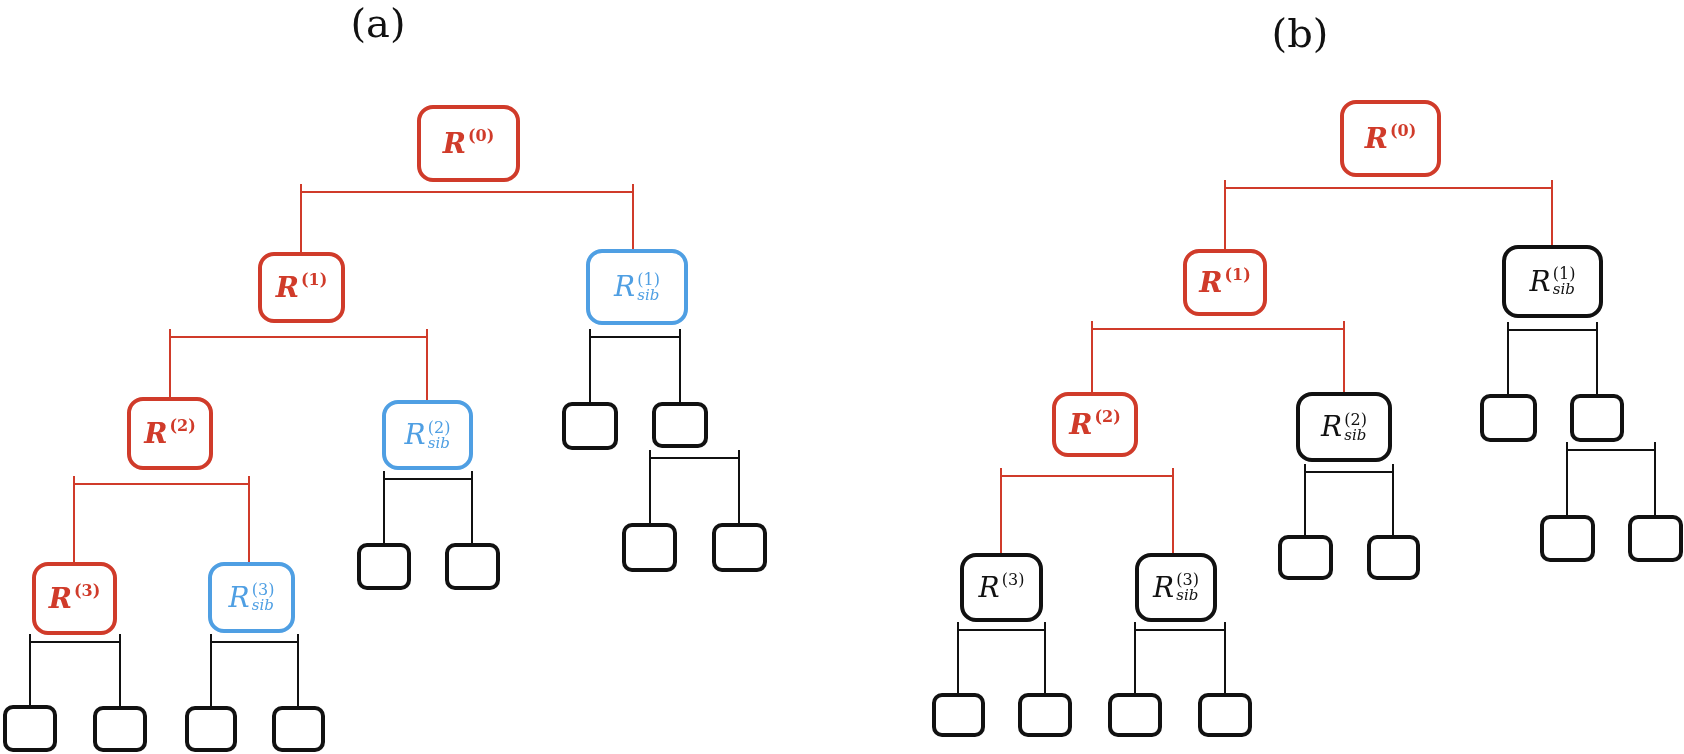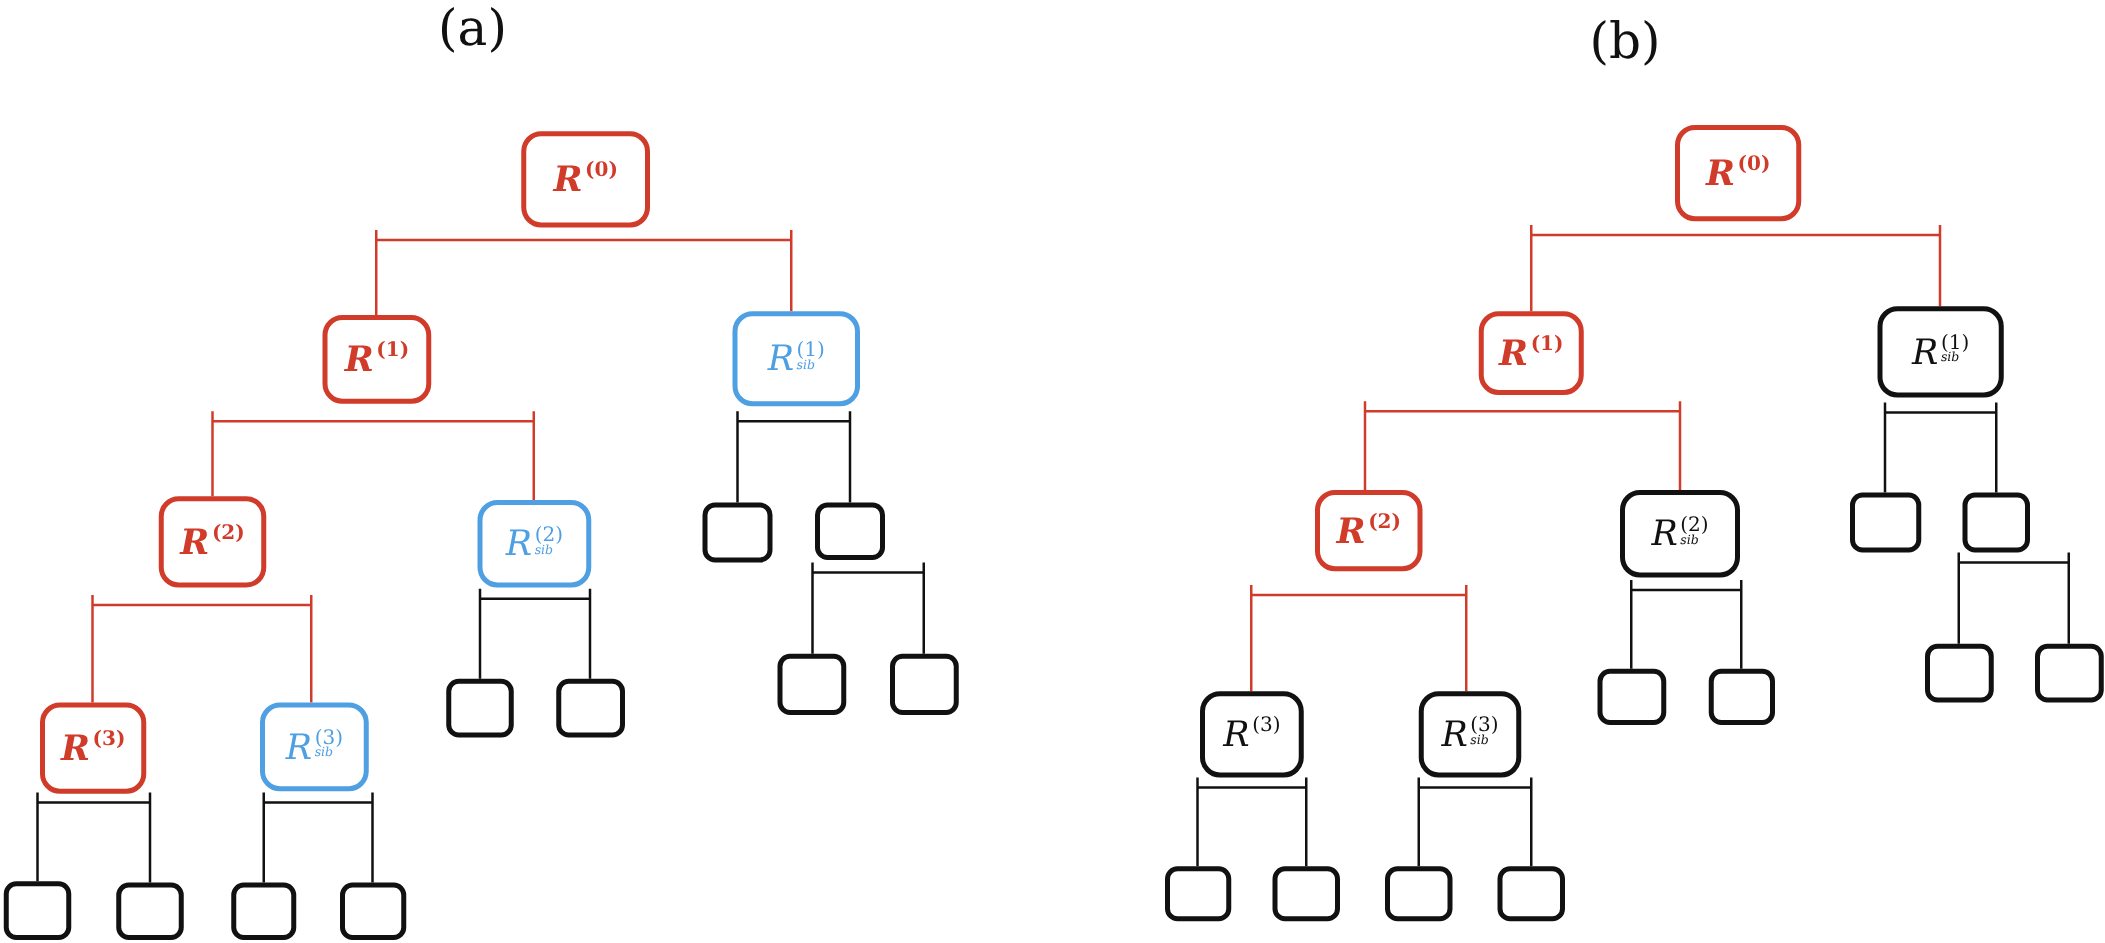--- a/index.html
+++ b/index.html
@@ -15,21 +15,21 @@
   }
   .node {
     position:absolute; box-sizing:border-box; background:#ffffff;
     border-radius:16px; display:flex; align-items:center; justify-content:center;
     z-index:2;
   }
   .node.bold { font-weight:bold; }
   .nbase { font-size:28px; font-style:italic; line-height:1; }
   .nstack { display:inline-flex; flex-direction:column; line-height:1; margin-left:2px; }
   .nsup { font-size:16px; font-style:normal; min-height:16px; }
-  .nsub { font-size:10px; font-style:italic; min-height:15px; }
+  .nsub { font-size:15px; font-style:italic; min-height:15px; }
   .leaf {
     position:absolute; box-sizing:border-box; background:#ffffff;
     border-radius:10px; z-index:2;
   }
 </style>
 </head>
 <body>
 
 <div class="figure">
   <svg id="connectors" width="1684" height="754" viewBox="0 0 1684 754">

